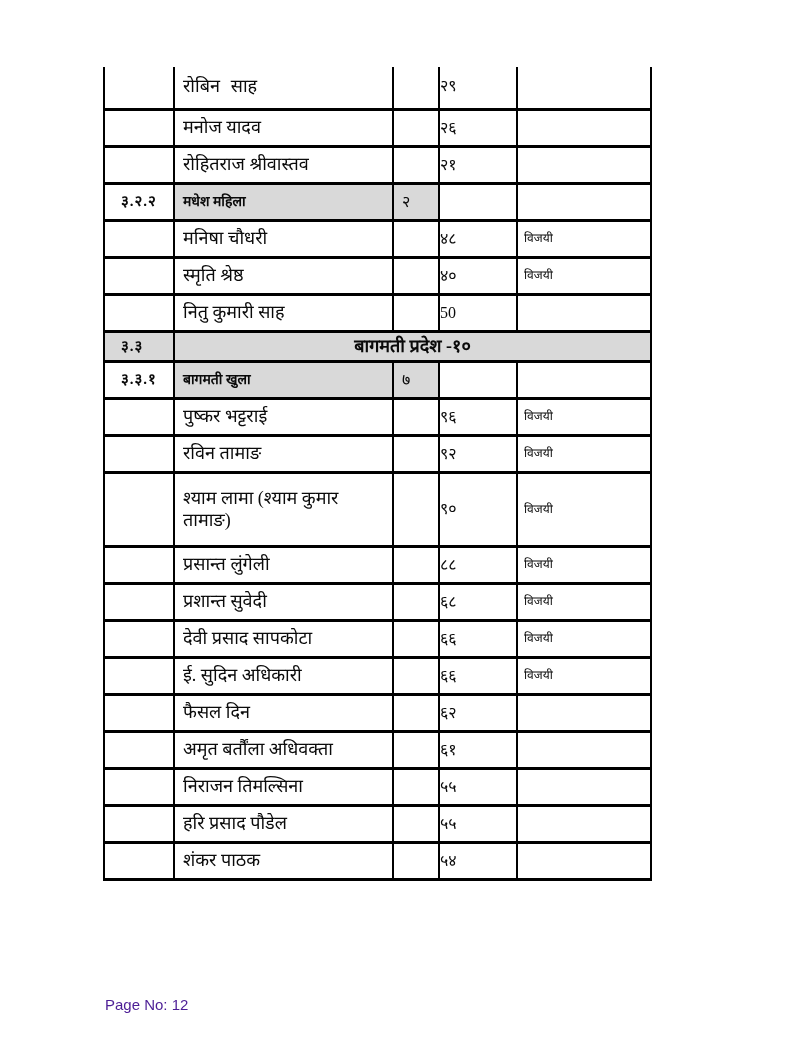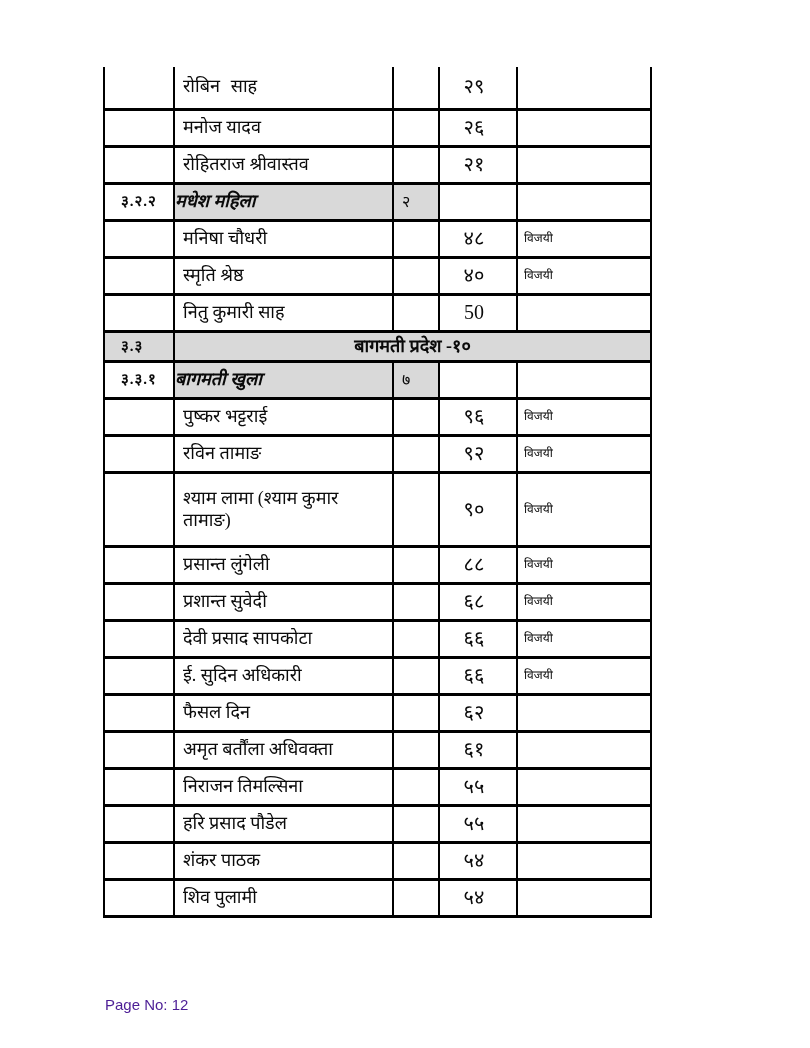--- a/index.html
+++ b/index.html
@@ -40,31 +40,30 @@
   td.sn {
     font-size: 15px; font-weight: bold;
     padding-left: 16px;
     letter-spacing: 1px;
   }
   td.name {
     font-size: 18px;
     padding-left: 8px; padding-right: 4px;
   }
   td.label-cell {
-    font-size: 18px; font-weight: bold;
-    padding-left: 0;
-    font-style: italic;
+    font-size: 14px; font-weight: bold;
+    padding-left: 8px;
   }
   td.seats {
     font-size: 16px;
     padding-left: 8px;
   }
   td.votes {
-    font-size: 20px;
-    text-align: center;
+    font-size: 16px;
+    text-align: left;
     padding-right: 8px;
   }
   td.result {
     font-size: 12px;
     padding-left: 6px;
     margin-left: 23px;
   }
   td.section-label {
     font-size: 18px; font-weight: bold;
     text-align: center;
@@ -228,23 +227,16 @@
           <td class="votes">५५</td>
           <td class="result"></td>
         </tr>
         <tr class="candidate">
           <td class="sn"></td>
           <td class="name">शंकर पाठक</td>
           <td class="seats"></td>
           <td class="votes">५४</td>
           <td class="result"></td>
         </tr>
-        <tr class="candidate">
-          <td class="sn"></td>
-          <td class="name">शिव पुलामी</td>
-          <td class="seats"></td>
-          <td class="votes">५४</td>
-          <td class="result"></td>
-        </tr>
       </tbody>
   </table>
   <div class="footer">Page No: 12</div>
 </div>
 
 </body></html>

